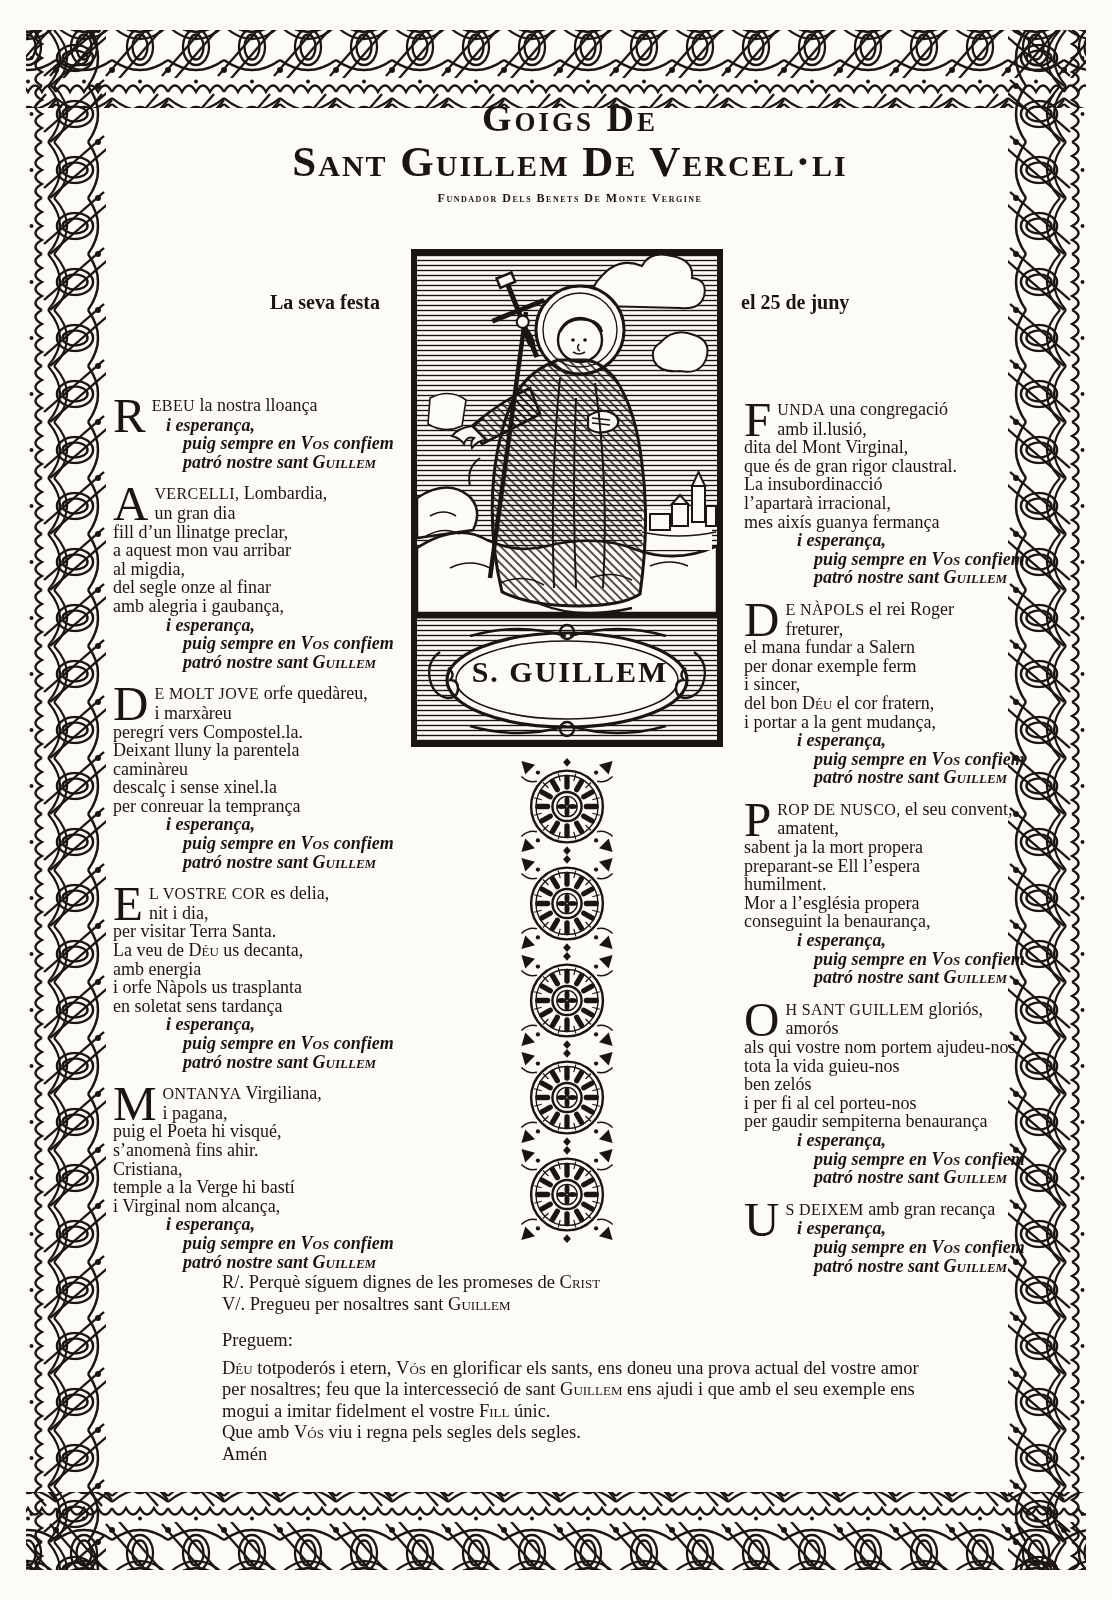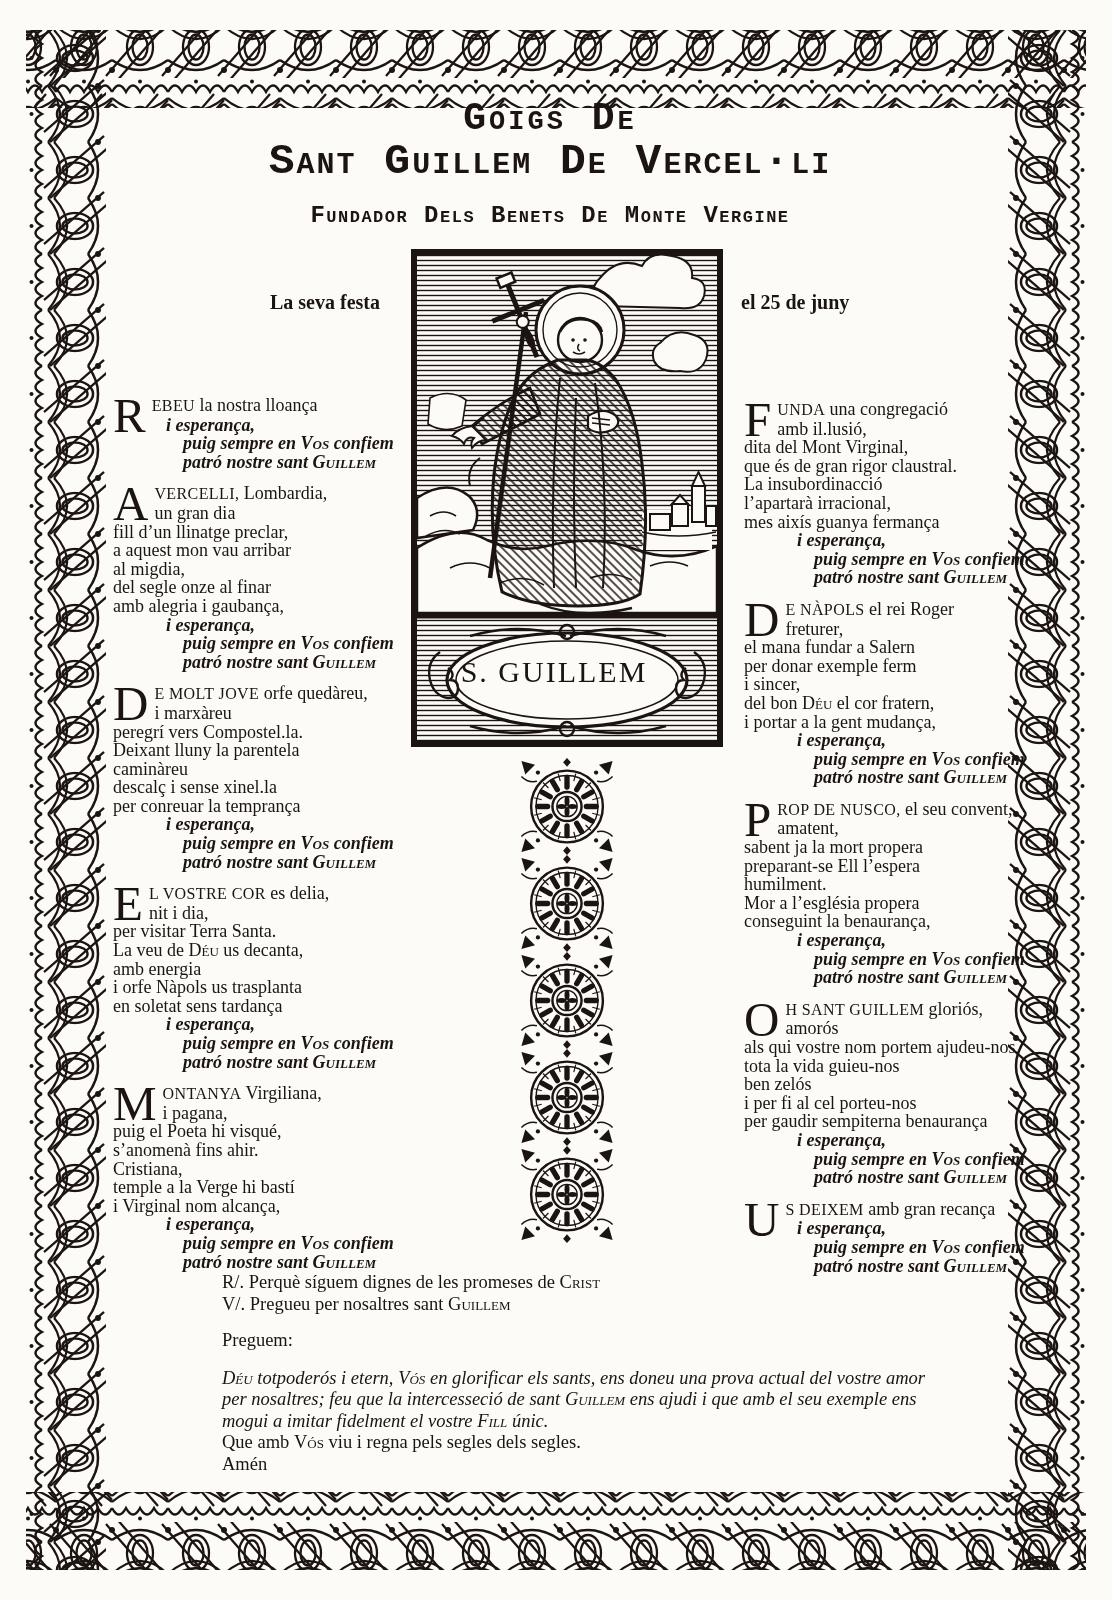--- a/index.html
+++ b/index.html
@@ -8,35 +8,35 @@
     background:#fcfbf7;color:#1b1410;overflow:hidden;
     font-family:"Liberation Serif","DejaVu Serif",serif;
   }
   .sc{font-variant:small-caps;}
   svg{display:block;}
 
   
   .border-layer{position:absolute;left:0;top:0;width:1112px;height:1600px;pointer-events:none;}
 
   
-  .title-block{position:absolute;left:100px;top:98px;width:900px;text-align:center;line-height:1.08;font-family:Liberation Mono, monospace;}
+  .title-block{position:absolute;left:120px;top:98px;width:900px;text-align:center;line-height:1.08;}
   .t1{font-size:38px;font-weight:bold;letter-spacing:3px;font-variant:small-caps;}
   .t2{font-size:43px;font-weight:bold;letter-spacing:2px;font-variant:small-caps;}
-  .t3{font-size:24px;font-weight:bold;letter-spacing:1.5px;font-variant:small-caps;margin-top:18px;}
+  .t3{font-size:12px;font-weight:bold;letter-spacing:1.5px;font-variant:small-caps;margin-top:7px;}
 
   
   .feast{position:absolute;font-weight:bold;font-size:20px;text-align:center;}
   .feast-left{left:270px;top:291px;}
   .feast-right{left:741px;top:291px;}
 
   
   .woodcut{position:absolute;left:410px;top:248px;width:314px;height:500px;}
   .wc-caption{
-    position:absolute;left:452px;top:655px;width:204px;text-align:center;
-    font-size:30px;font-weight:normal;letter-spacing:2px;
+    position:absolute;left:468px;top:655px;width:204px;text-align:center;
+    font-size:30px;font-weight:bold;letter-spacing:2px;
   }
 
   
   .rosettes{position:absolute;left:506px;top:758px;width:122px;}
   .rosettes svg{width:122px;height:97px;}
 
   
   .col{position:absolute;font-size:18px;line-height:18.6px;}
   .col-left{left:113px;top:396px;width:318px;}
   .col-right{left:744px;top:400px;width:306px;}
@@ -45,21 +45,21 @@
   .cap{float:left;font-size:49px;line-height:37px;padding:1px 6px 0 0;}
   .ln{white-space:nowrap;}
   .lead{font-size:16px;letter-spacing:.4px;}
   .refrain .ln{font-style:italic;font-weight:bold;}
   .refrain .ln:nth-child(1){margin-left:53px;}
   .refrain .ln:nth-child(2),.refrain .ln:nth-child(3){margin-left:70px;}
 
   
   .versicles{position:absolute;left:222px;top:1272px;font-size:18.5px;line-height:21.5px;}
   .prayer{position:absolute;left:222px;top:1330px;width:712px;font-size:18.5px;line-height:21.5px;}
-  .prayer .body{margin-top:16px;font-style:italic;}
+  .prayer .body{margin-top:6px;}
 </style>
 </head>
 <body>
 
 <div class="page">
 
   <svg class="border-layer" width="1112" height="1600" viewBox="0 0 1112 1600" aria-hidden="true">
     <defs>
       <pattern id="pbh" patternUnits="userSpaceOnUse" width="56" height="78">
         <g fill="none" stroke="#1b1410" stroke-width="2.3">

